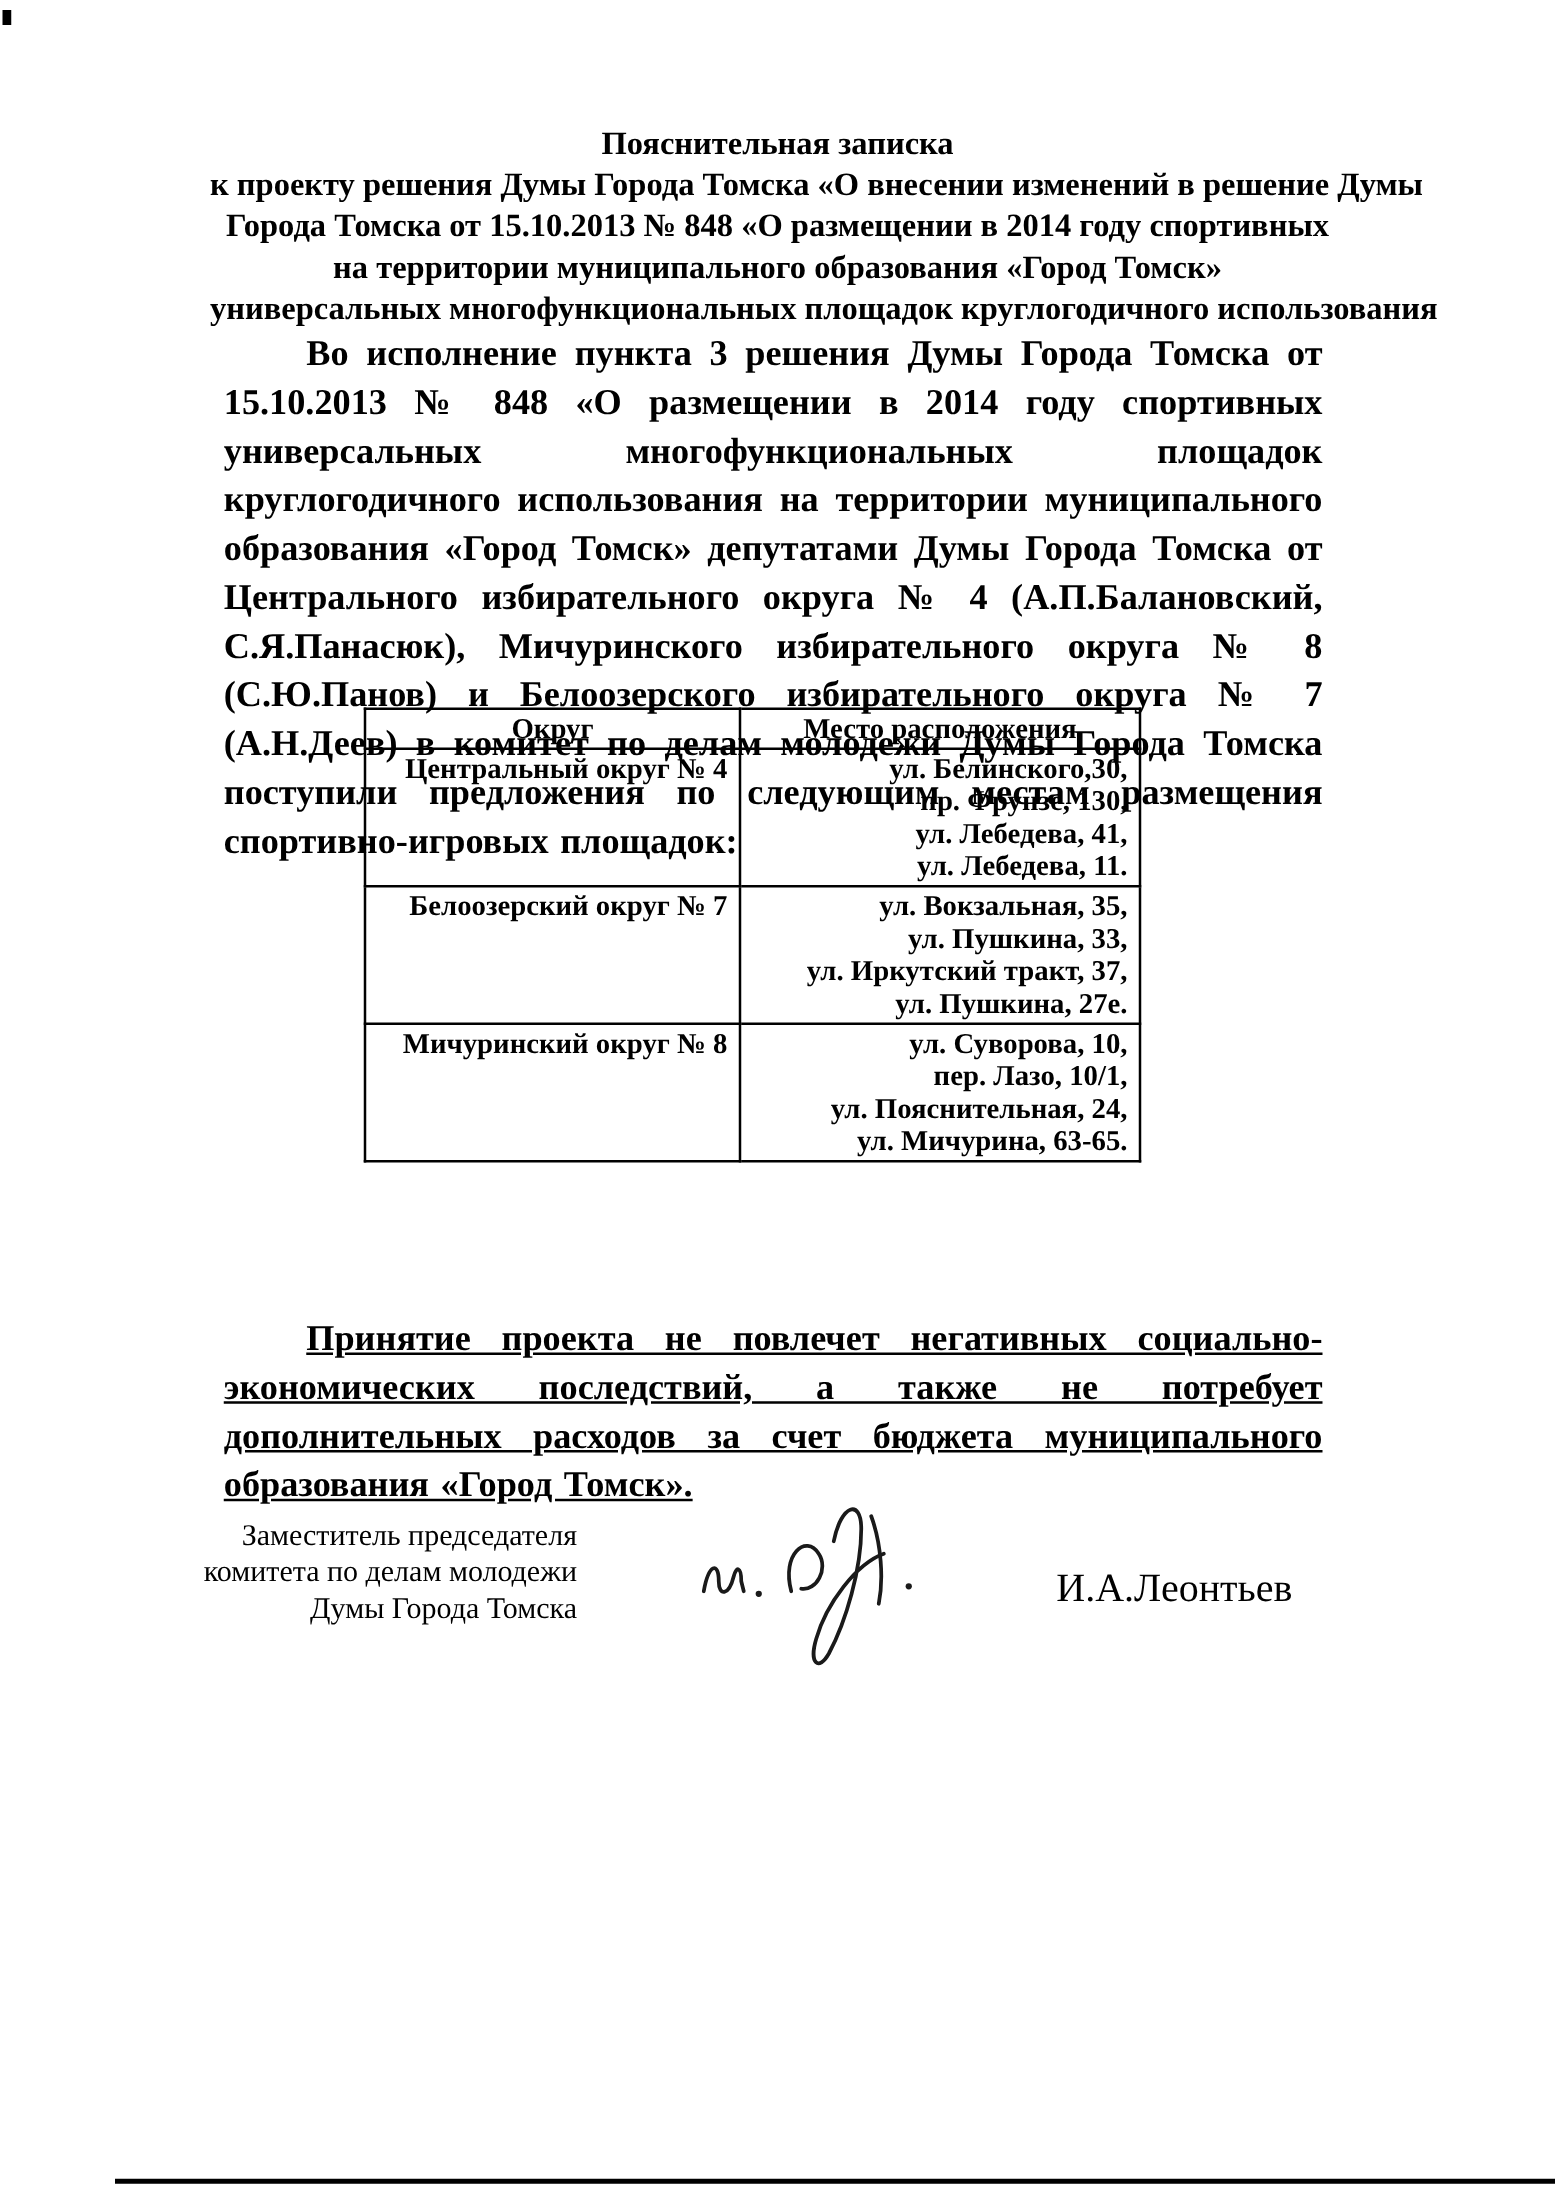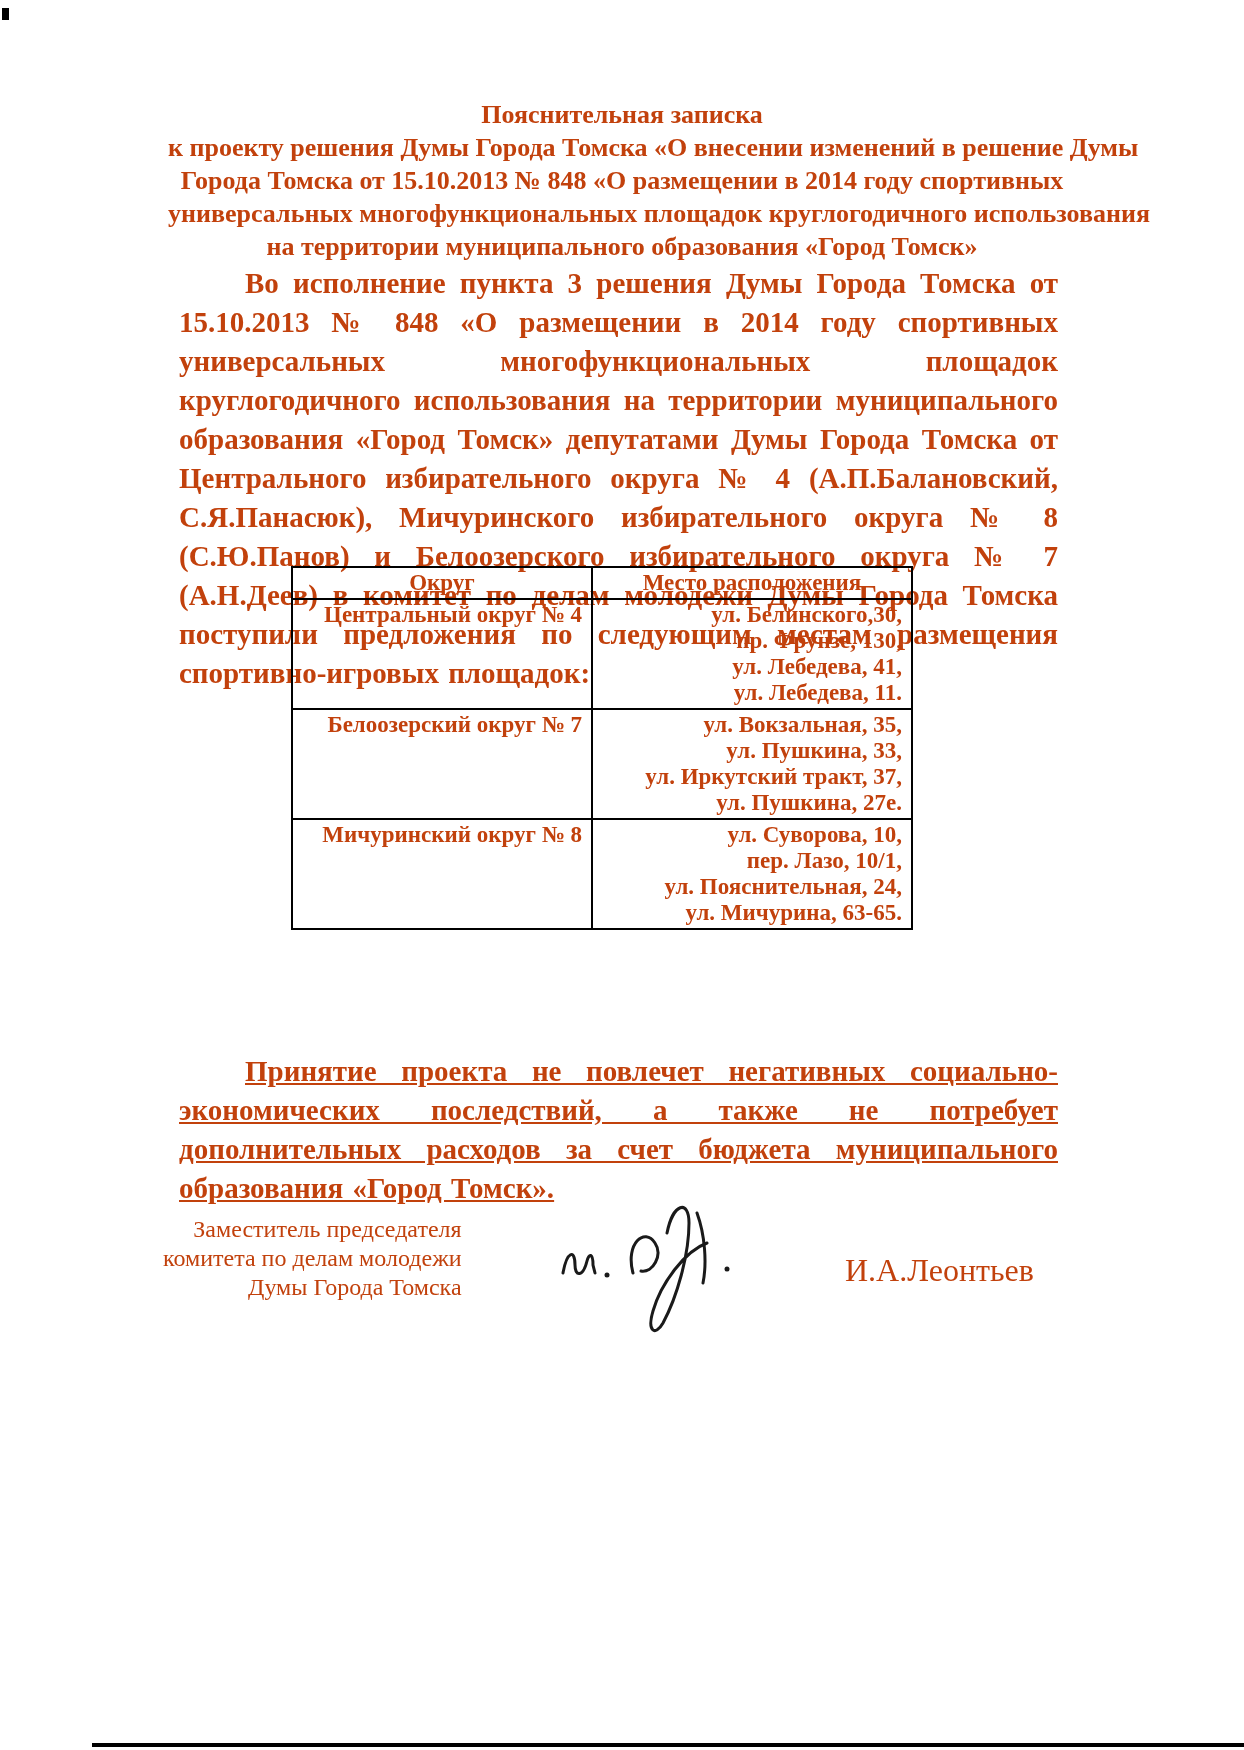--- a/index.html
+++ b/index.html
@@ -6,21 +6,21 @@
     margin: 0;
     padding: 0;
     background: #ffffff;
   }
   .page {
     position: relative;
     width: 1244px;
     height: 1750px;
     background: #ffffff;
     font-family: "Liberation Serif", "DejaVu Serif", serif;
-    color: #c2410c;
+    color: #000000;
     overflow: hidden;
   }
   .title-block {
     position: absolute;
     top: 98px;
     left: 168px;
     width: 908px;
     text-align: center;
     font-weight: bold;
     font-size: 26px;
@@ -112,22 +112,22 @@
 <body>
 
 <div class="page">
 
   <div class="scan-mark-topleft"></div>
 
   <div class="title-block">
     <div class="title-line">Пояснительная записка</div>
     <div class="title-line">к проекту решения Думы Города Томска «О внесении изменений в решение Думы</div>
     <div class="title-line">Города Томска от 15.10.2013 № 848 «О размещении в 2014 году спортивных</div>
+    <div class="title-line">на территории муниципального образования «Город Томск»</div>
     <div class="title-line">универсальных многофункциональных площадок круглогодичного использования</div>
-    <div class="title-line">на территории муниципального образования «Город Томск»</div>
   </div>
 
   <p class="para para-1">Во исполнение пункта 3 решения Думы Города Томска от 15.10.2013 № 848 «О размещении в 2014 году спортивных универсальных многофункциональных площадок круглогодичного использования на территории муниципального образования «Город Томск» депутатами Думы Города Томска от Центрального избирательного округа № 4 (А.П.Балановский, С.Я.Панасюк), Мичуринского избирательного округа № 8 (С.Ю.Панов) и Белоозерского избирательного округа № 7 (А.Н.Деев) в комитет по делам молодежи Думы Города Томска поступили предложения по следующим местам размещения спортивно-игровых площадок:</p>
 
   <table class="doc-table">
     <colgroup>
       <col class="col-district">
       <col class="col-location">
     </colgroup>
     <thead>

